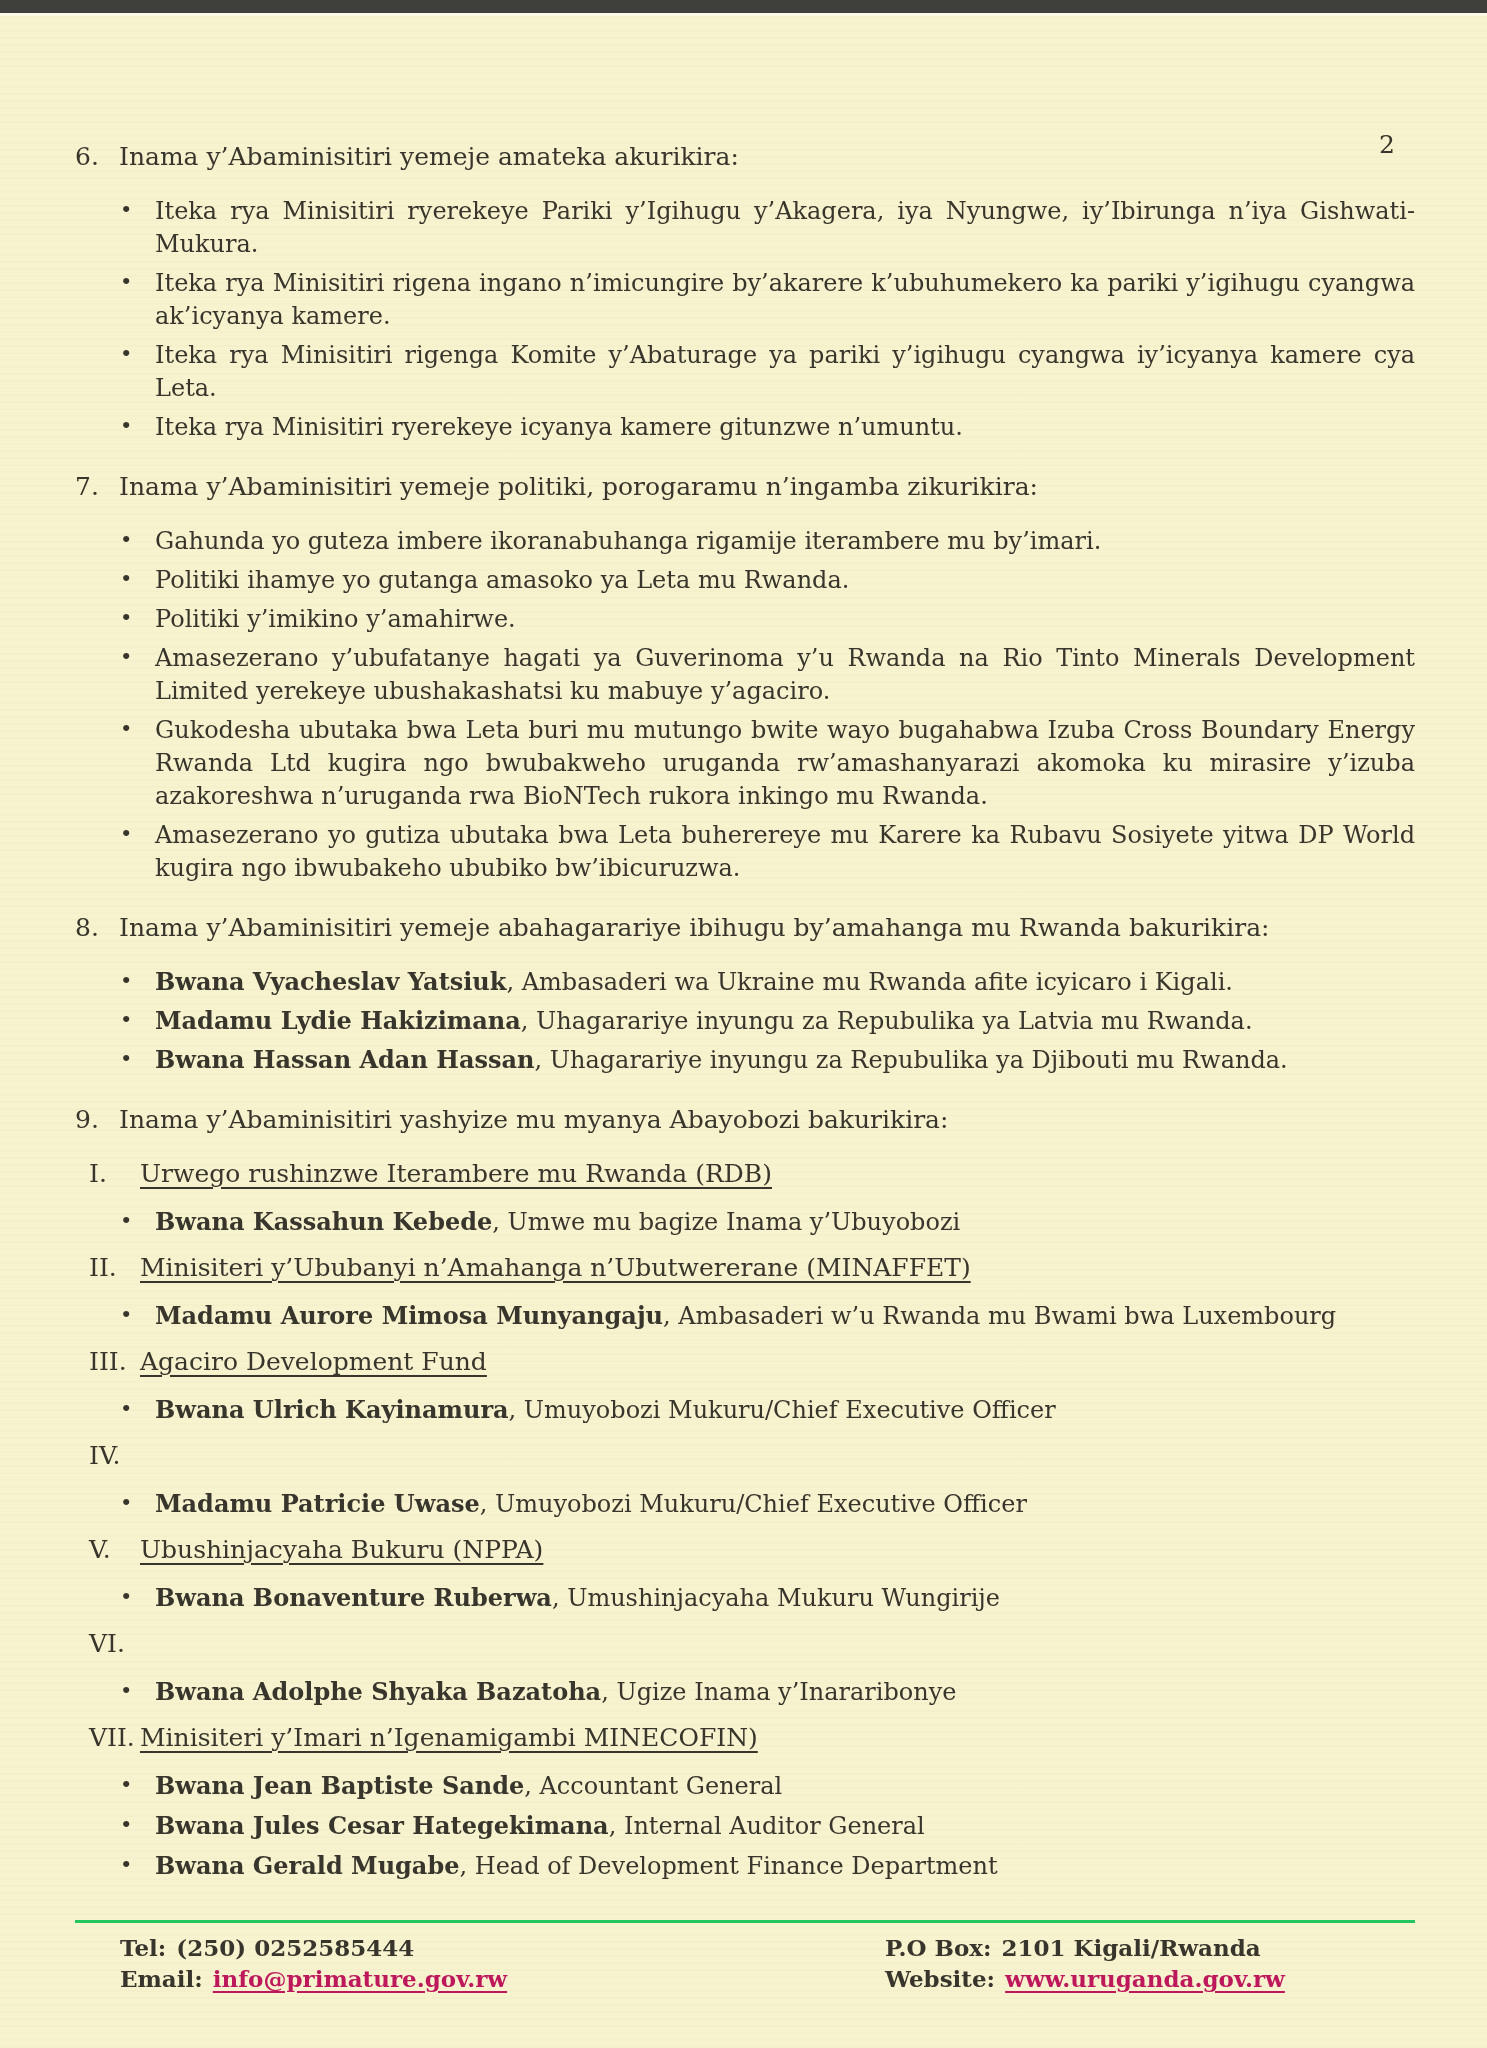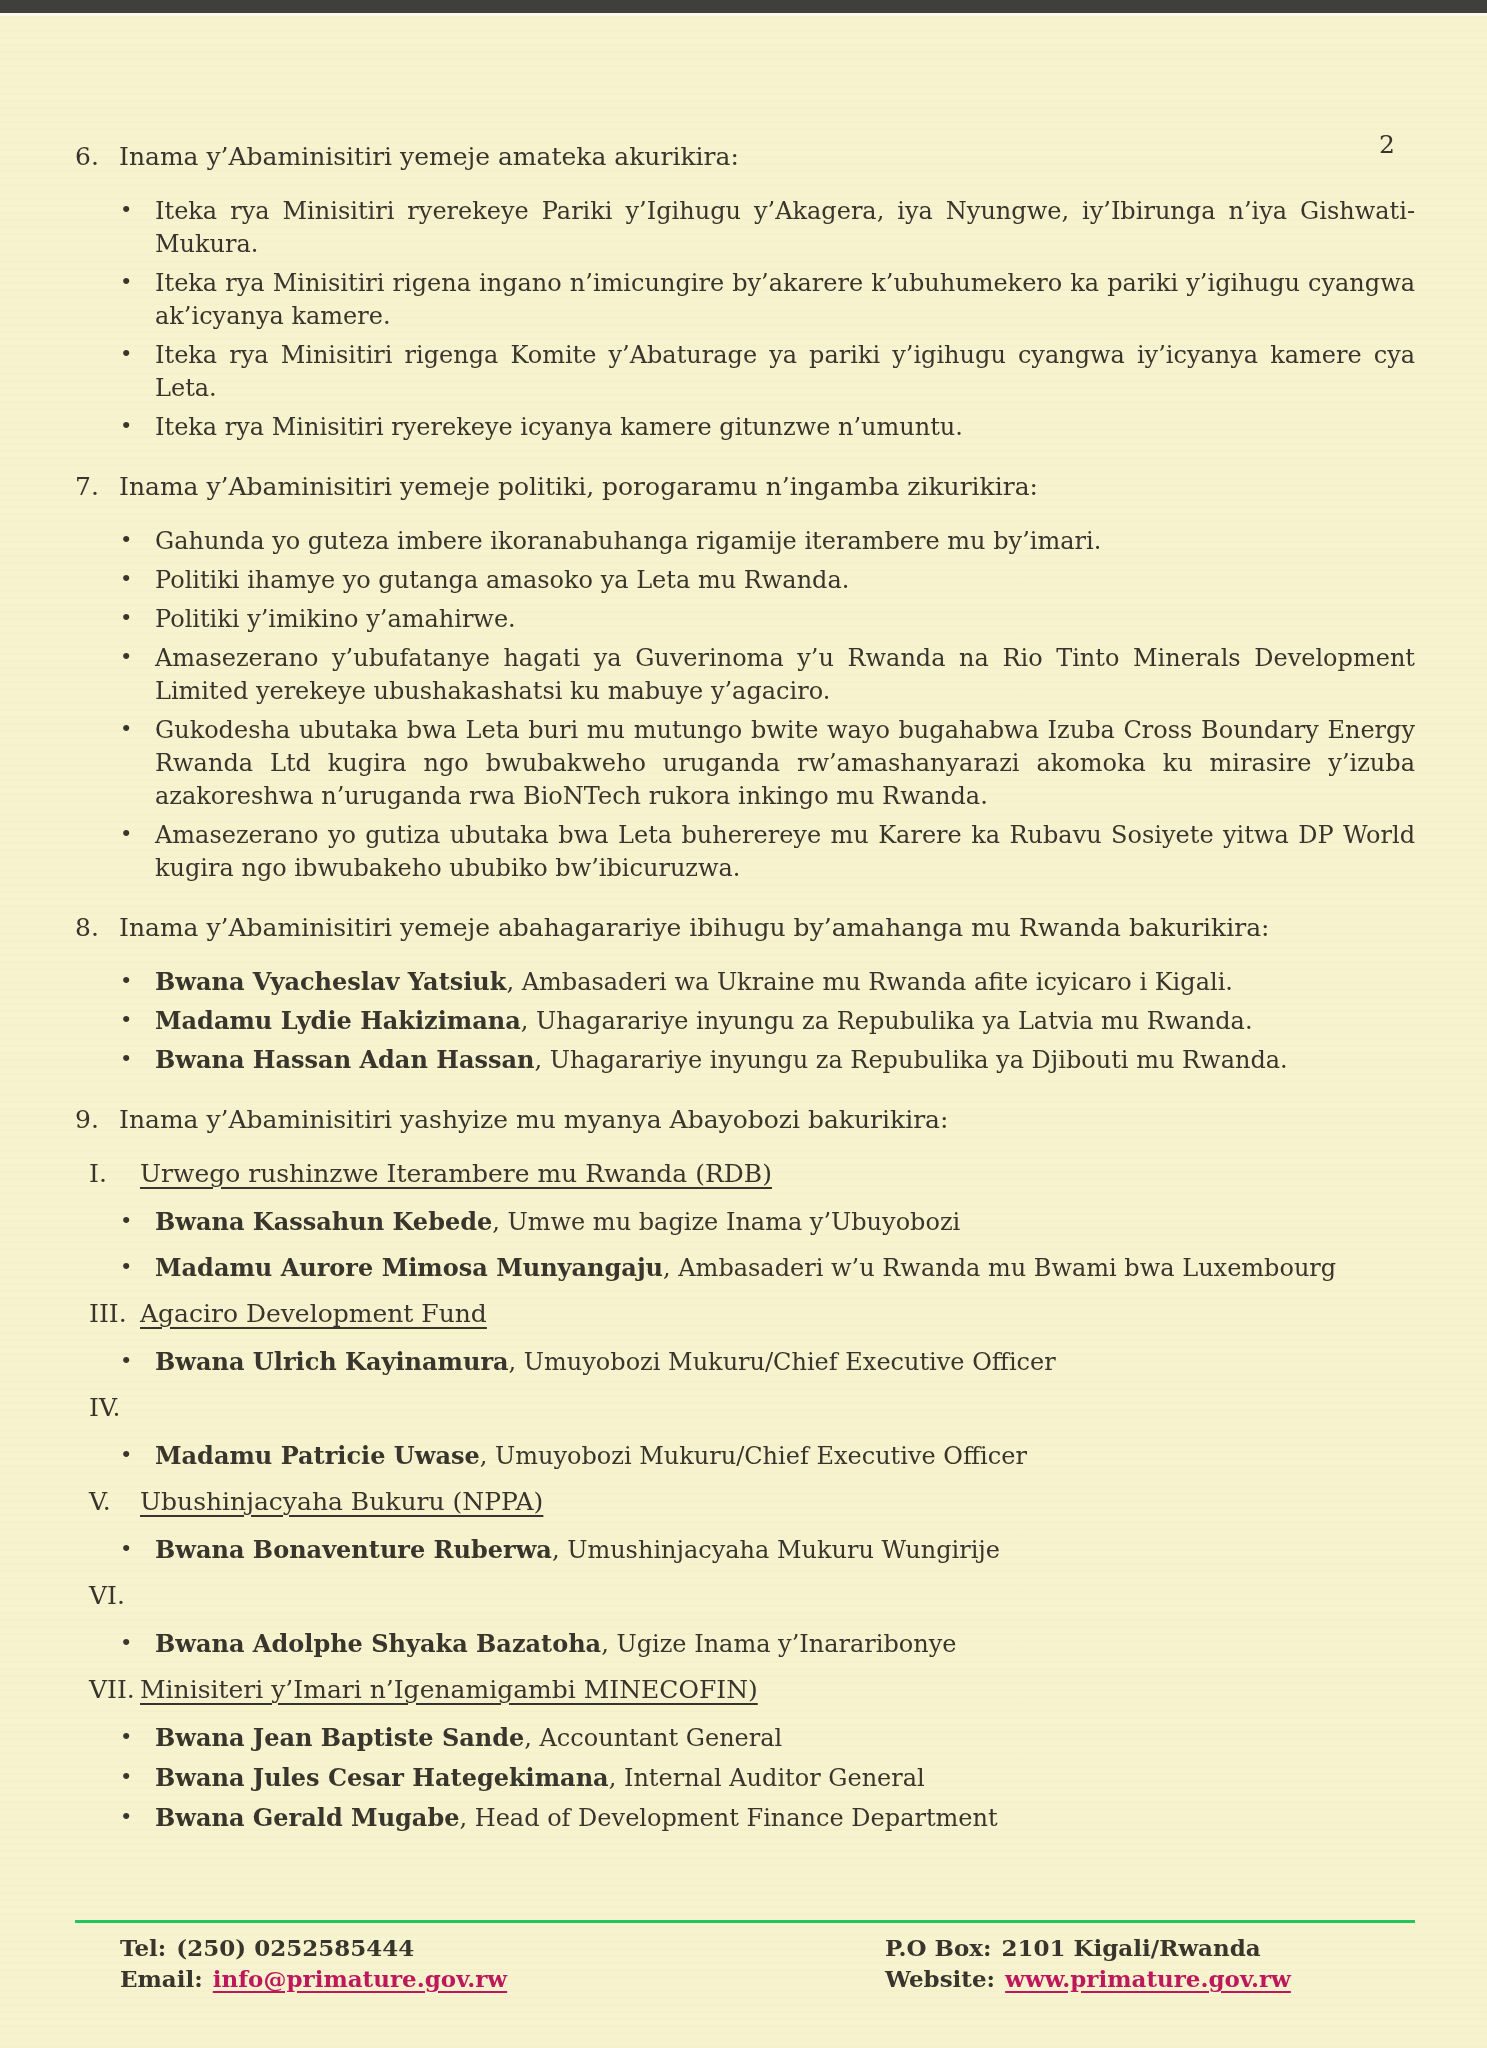--- a/index.html
+++ b/index.html
@@ -140,20 +140,24 @@
         </div>
         <ul class="blist">
           <li class="bullet">
             <span class="dot">•</span>
             <span class="btext"><b class="bn">Bwana Kassahun Kebede</b><span>, Umwe mu bagize Inama y’Ubuyobozi</span></span>
           </li>
         </ul>
       </div>
 
       <div class="subsection">
+        <div class="sub-head">
+          <span class="numeral">II.</span>
+          <span class="sub-title">Minisiteri y’Ububanyi n’Amahanga n’Ubutwererane (MINAFFET)</span>
+        </div>
         <ul class="blist">
           <li class="bullet">
             <span class="dot">•</span>
             <span class="btext"><b class="bn">Madamu Aurore Mimosa Munyangaju</b><span>, Ambasaderi w’u Rwanda mu Bwami bwa Luxembourg</span></span>
           </li>
         </ul>
       </div>
 
       <div class="subsection">
         <div class="sub-head">
@@ -238,16 +242,16 @@
     </div>
     <div class="f-row">
       <span class="f-label">Email:</span><a class="f-link">info@primature.gov.rw</a>
     </div>
   </div>
   <div class="f-right">
     <div class="f-row">
       <span class="f-label">P.O Box:</span><span>2101 Kigali/Rwanda</span>
     </div>
     <div class="f-row">
-      <span class="f-label">Website:</span><a class="f-link">www.primature.gov.rw</a>
+      <span class="f-label">Website:</span><a class="f-link">www.uruganda.gov.rw</a>
     </div>
   </div>
 </div>
 
 </body></html>

